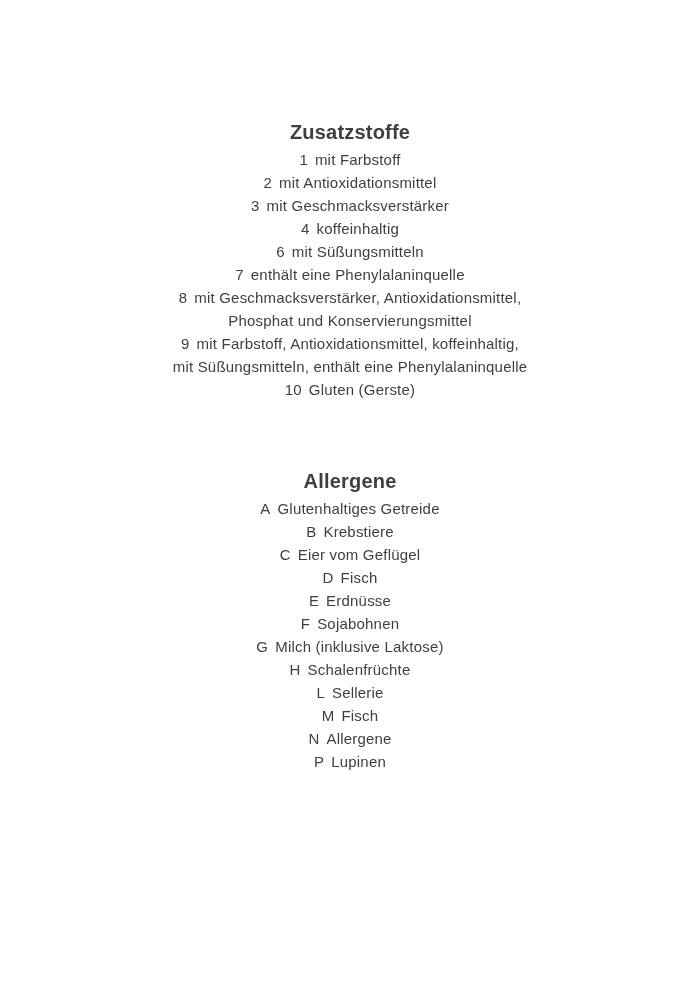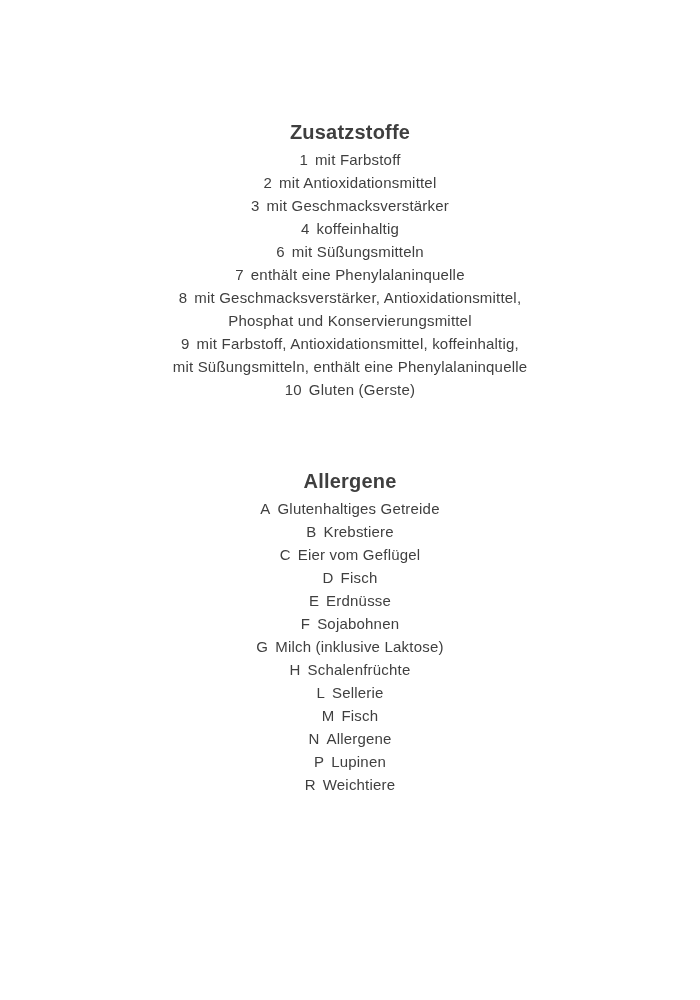--- a/index.html
+++ b/index.html
@@ -99,16 +99,15 @@
 
   <p class="item"><span class="code">L</span><span class="label">Sellerie</span></p>
 
   <p class="item"><span class="code">M</span><span class="label">Fisch</span></p>
 
   <p class="item"><span class="code">N</span><span class="label">Allergene</span></p>
 
 
   <p class="item"><span class="code">P</span><span class="label">Lupinen</span></p>
 
-  <p class="item"><span class="code">R</span><span class="label">Weichtiere</span></p>
 </div>
   </section>
 </div>
 
 </body></html>

